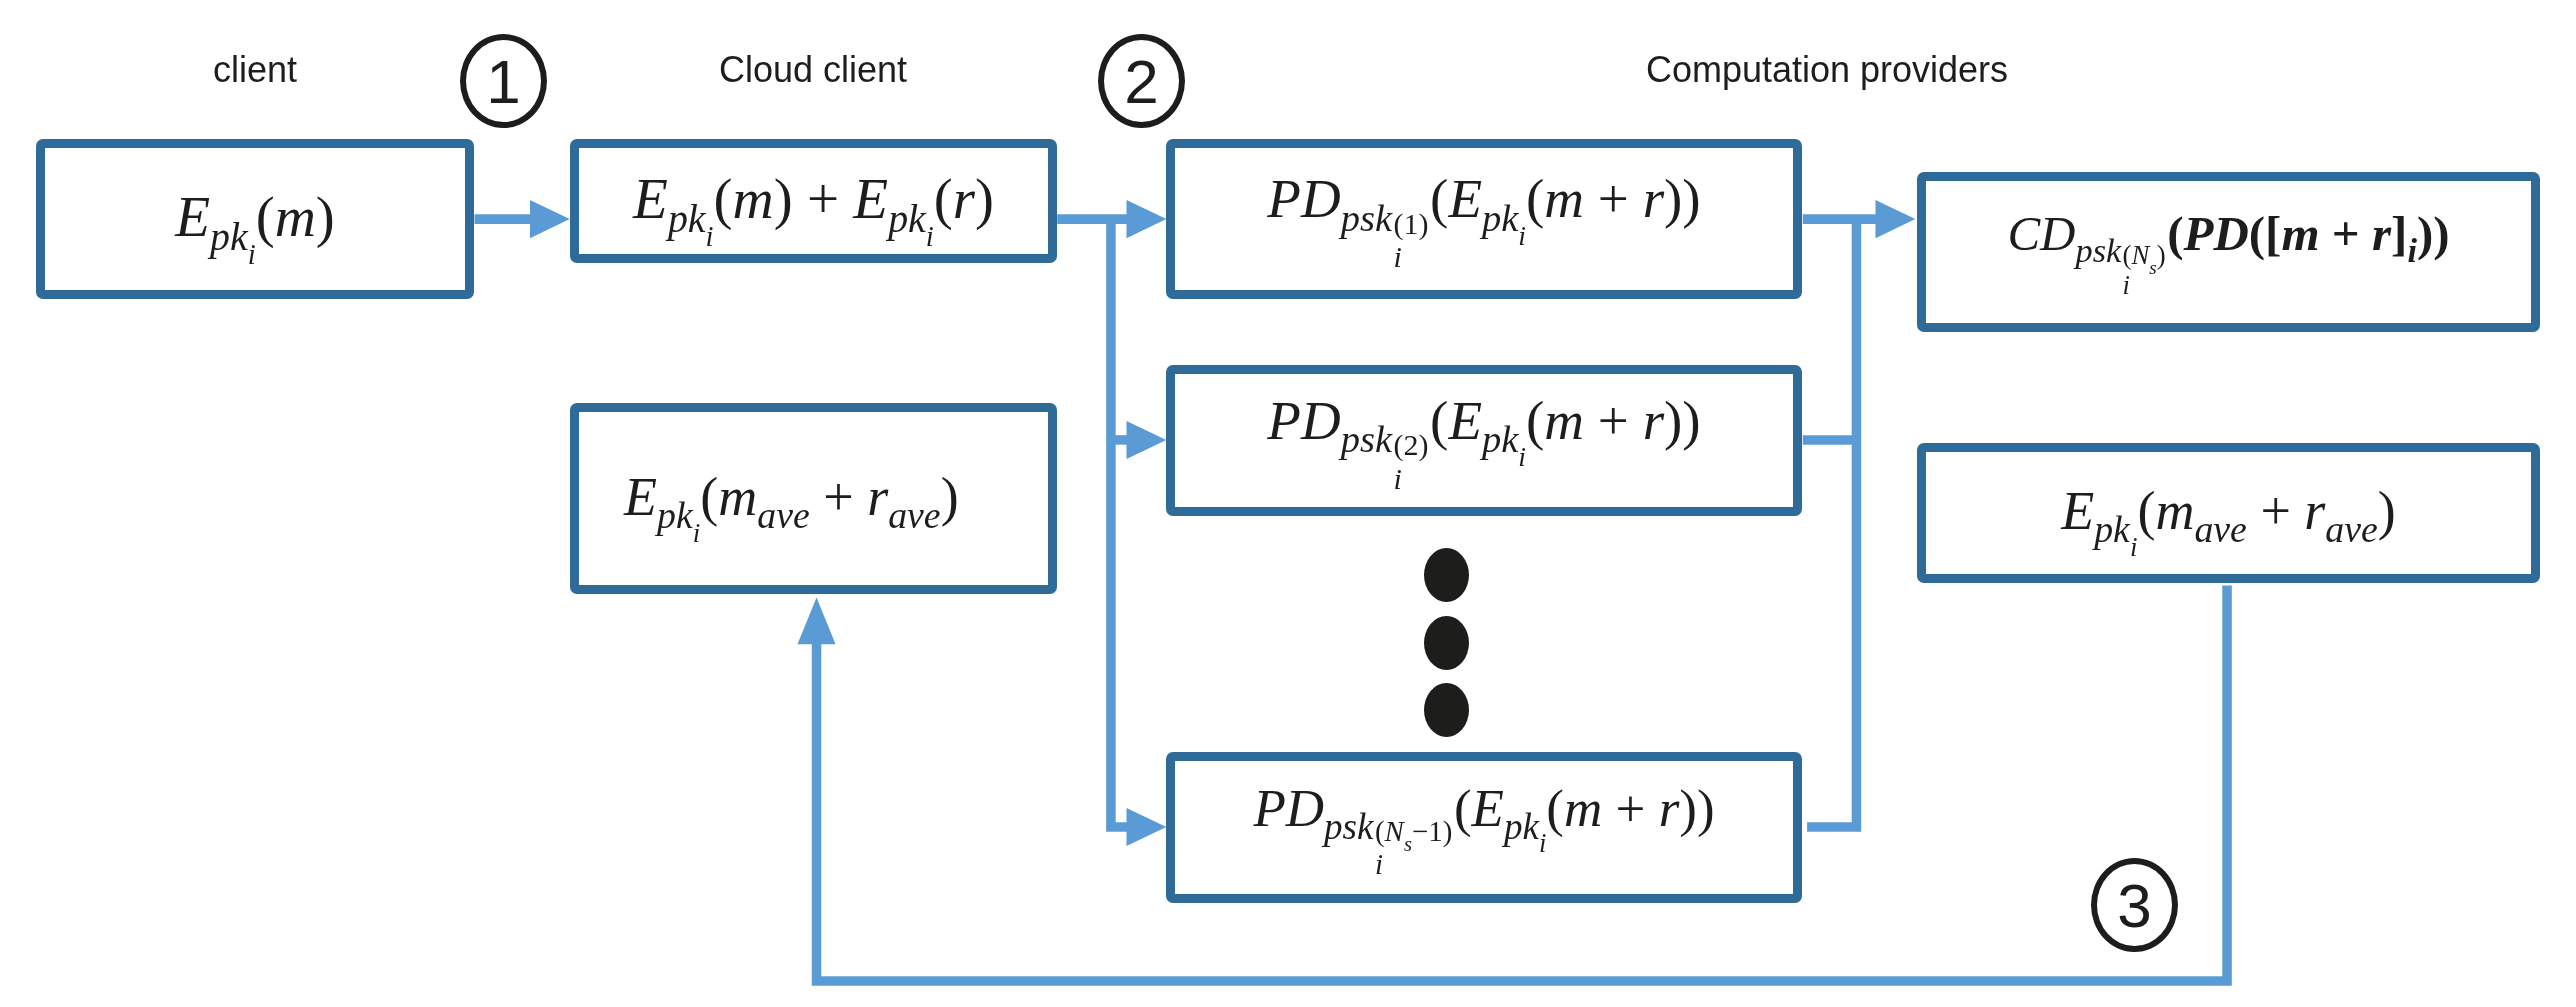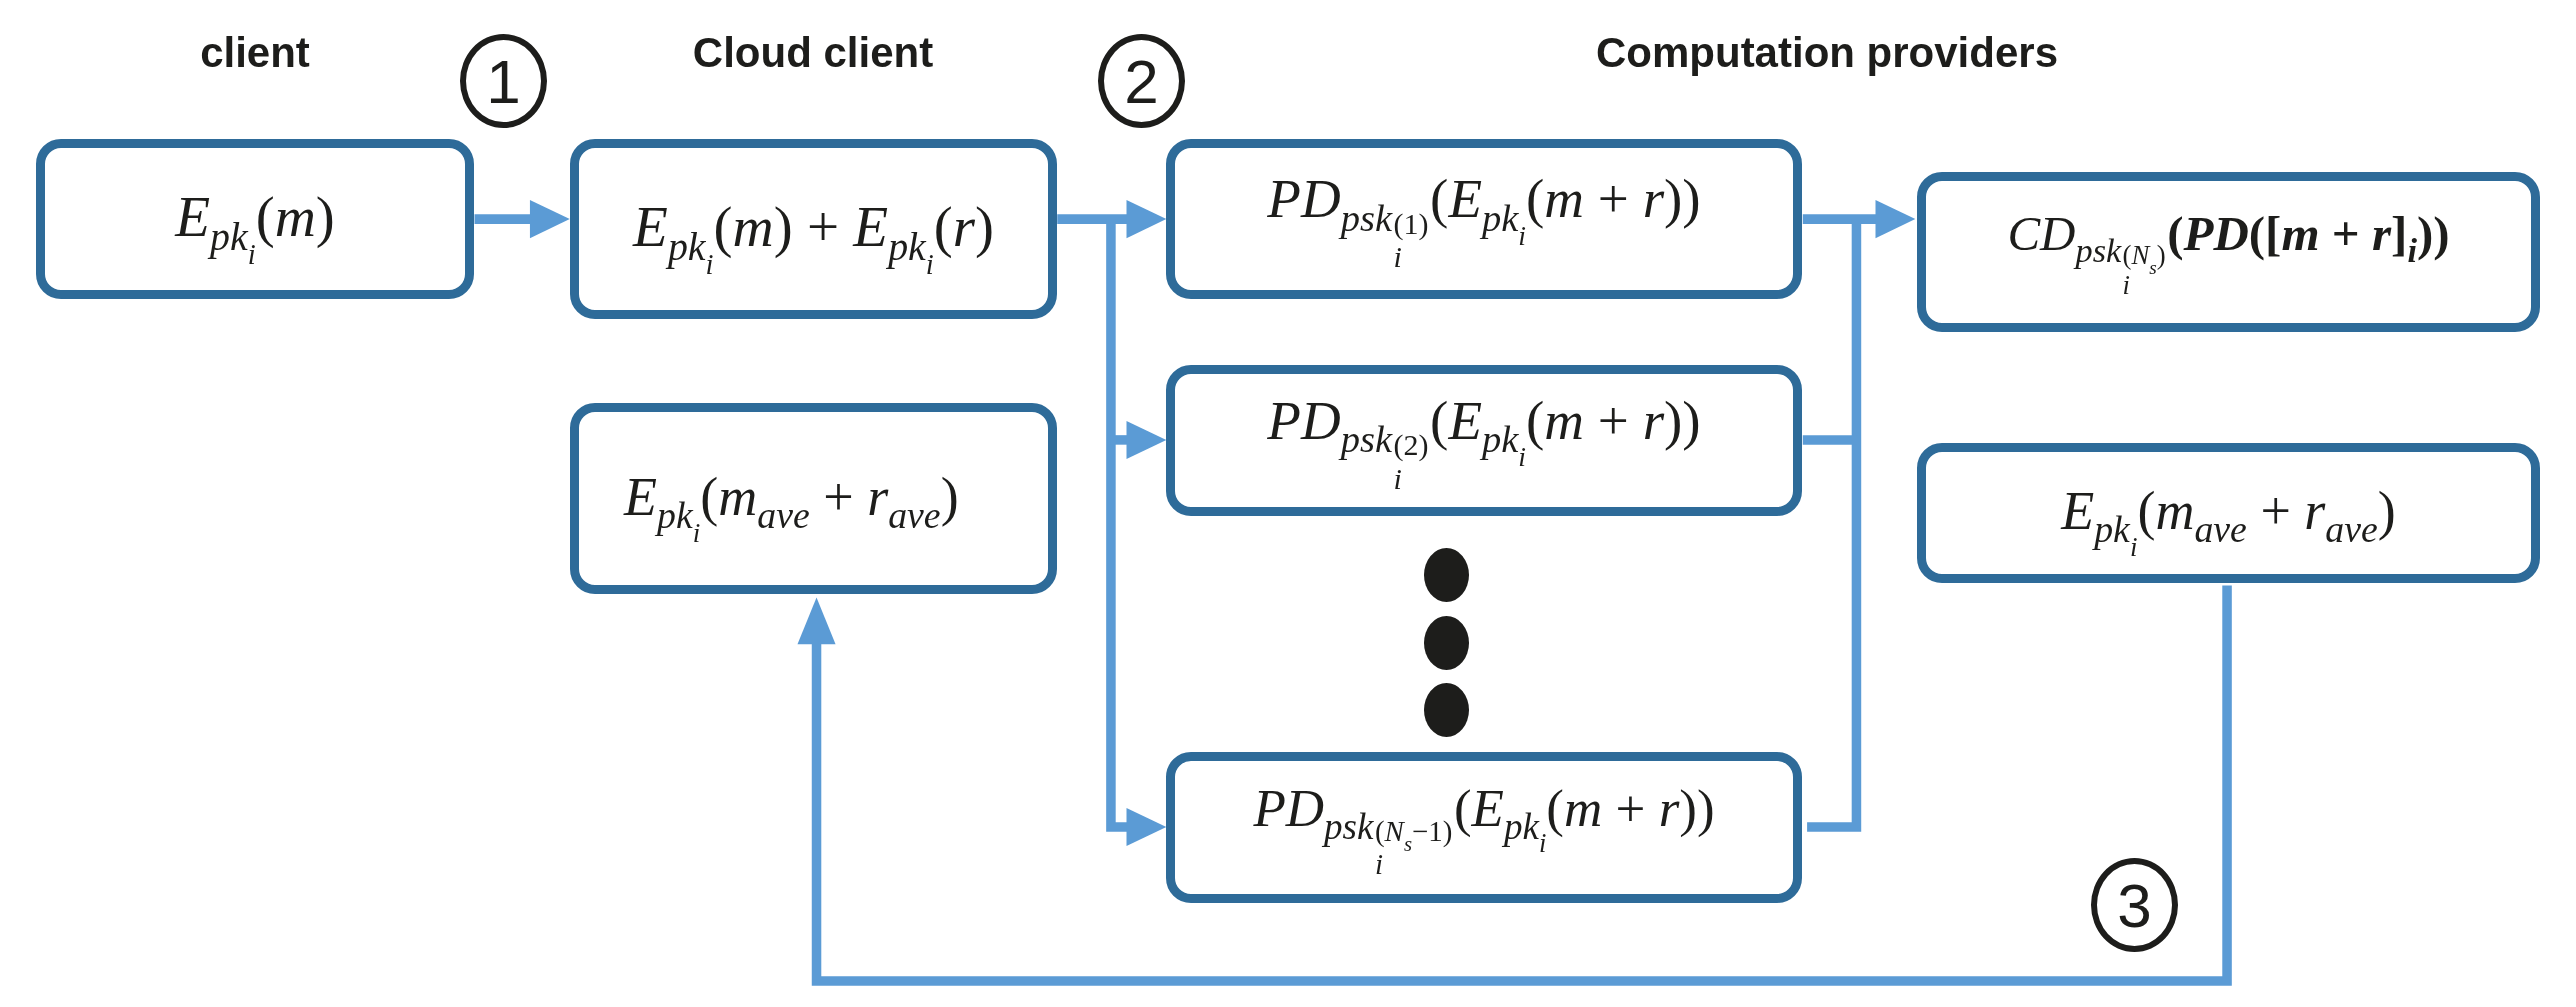--- a/index.html
+++ b/index.html
@@ -12,47 +12,47 @@
   .canvas{
     position:relative;width:2576px;height:1008px;background:var(--bg);
     font-family:"Liberation Serif","DejaVu Serif",serif;color:var(--ink);
     overflow:hidden;
   }
   .connectors{position:absolute;left:0;top:0;width:2576px;height:1008px;}
   .connectors line,.connectors polyline{stroke:var(--connector);stroke-width:11;fill:none;}
   .connectors polygon{fill:var(--connector);stroke:none;}
 
   .col-label{
-    position:absolute;top:14px;height:78px;display:flex;align-items:center;justify-content:center;
+    position:absolute;top:31px;height:78px;display:flex;align-items:center;justify-content:center;
     transform:translateX(-50%);white-space:nowrap;
-    font-family:"Liberation Sans",sans-serif;font-weight:700;font-size:42px;color:var(--ink);
+    font-family:"Liberation Sans",sans-serif;font-weight:400;font-size:36px;color:var(--ink);
   }
   #lbl-client{left:255px;}
   #lbl-cloud{left:813px;}
   #lbl-providers{left:1827px;}
 
   .step{
     position:absolute;width:87px;height:94px;box-sizing:border-box;
     border:6px solid var(--ink);border-radius:50%;
     display:flex;align-items:center;justify-content:center;
     font-family:"Liberation Sans",sans-serif;font-size:62px;font-weight:400;color:var(--ink);
     background:transparent;
   }
   #step-1{left:460px;top:34px;}
   #step-2{left:1098px;top:34px;}
   #step-3{left:2091px;top:858px;}
 
   .node{
     position:absolute;box-sizing:border-box;background:#fff;
-    border:9.5px solid var(--node-border);border-radius:25px;
+    border:9.5px solid var(--node-border);border-radius:7px;
     display:flex;align-items:center;justify-content:center;
     font-size:57px;line-height:1.2;white-space:nowrap;padding:0 15.6px;
   }
   #box-client{left:36px;top:139px;width:438px;height:160px;}
-  #box-cloud1{left:570px;top:139px;width:487px;height:180px;}
+  #box-cloud1{left:570px;top:139px;width:487px;height:124px;}
   #box-pd1{left:1166px;top:139px;width:636px;height:160px;font-size:55px;}
   #box-cd{left:1917px;top:139px;width:623px;height:160px;font-size:49px;margin-top:33px;}
   #box-cloud2{left:570px;top:403px;width:487px;height:191px;justify-content:flex-start;padding-left:45px;font-size:54px;}
   #box-pd2{left:1166px;top:365px;width:636px;height:151px;font-size:55px;}
   #box-ebox{left:1917px;top:443px;width:623px;height:140px;font-size:54px;}
   #box-pdn{left:1166px;top:752px;width:636px;height:151px;font-size:53px;}
 
   .lines{display:flex;flex-direction:column;align-items:flex-start;line-height:1.25;}
 
   .formula i{font-style:italic;}

